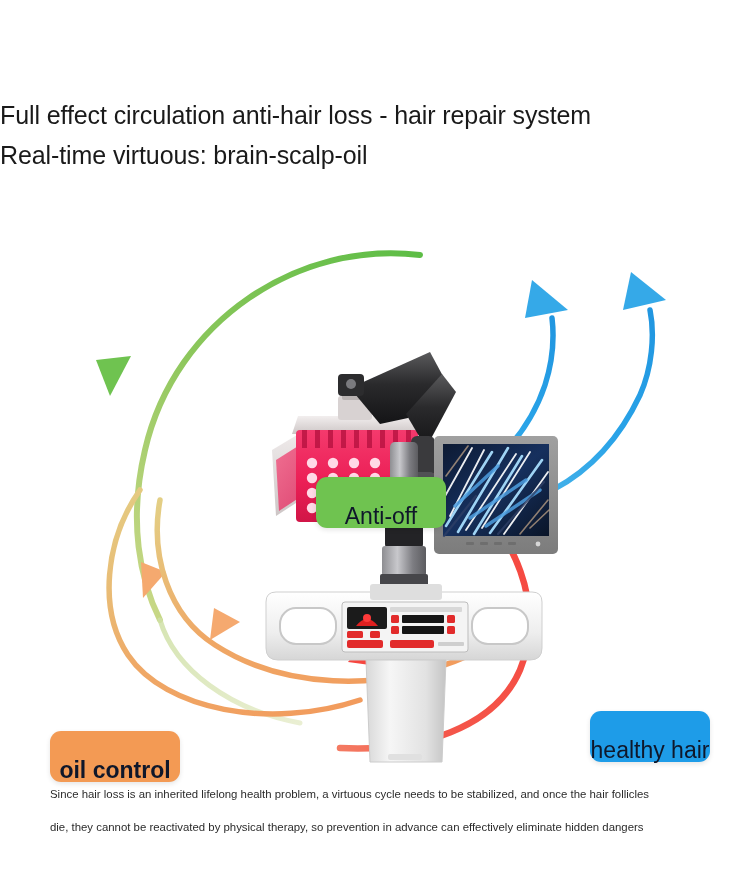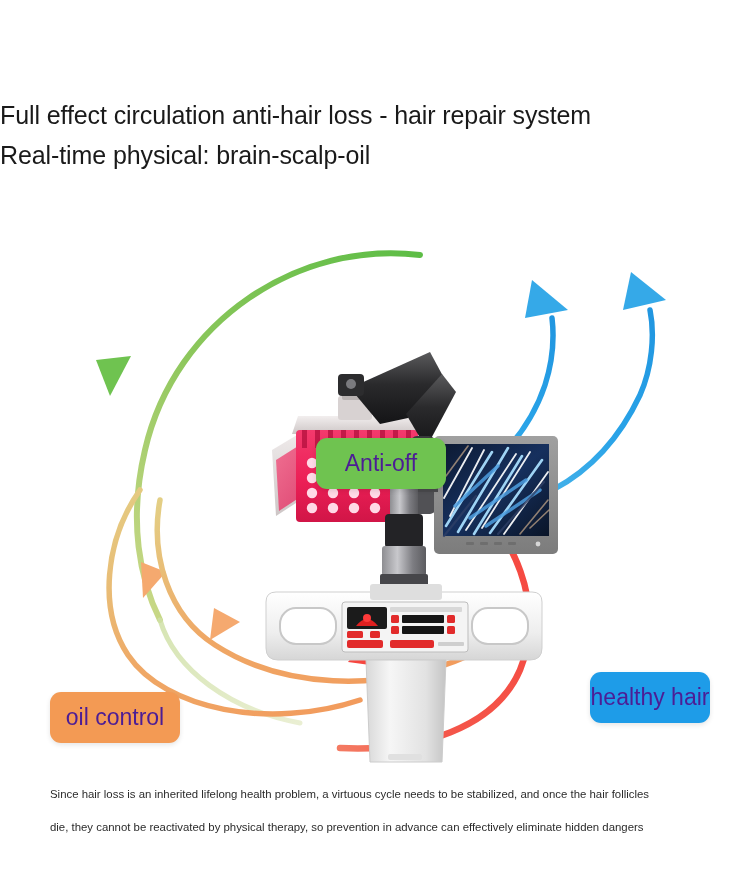--- a/index.html
+++ b/index.html
@@ -54,31 +54,32 @@
     left: 0;
     top: 0;
     width: 750px;
     height: 570px;
   }
 
   
   .badge {
     position: absolute;
     display: flex;
-    align-items: center;
+    align-items: flex-end;
     justify-content: center;
     border-radius: 11px;
-    color: #4c1d95;
+    color: #0f172a;
     font-size: 23px;
     line-height: 1;
     padding: 0 16px;
     box-sizing: border-box;
     box-shadow: 0 2px 5px rgba(0,0,0,0.10);
     white-space: nowrap;
     z-index: 7;
+    margin-top: 39px;
   }
   .badge-anti-off {
     left: 316px;
     top: 238px;
     width: 130px;
     height: 51px;
   }
   .badge-oil-control {
     left: 50px;
     top: 492px;
@@ -115,21 +116,21 @@
   }
   .caption span { display: block; margin-top: 12px; }
 </style>
 </head>
 <body>
 
 <div class="page">
 
   <div class="title-block">
     <div class="title-line-1">Full effect circulation anti-hair loss - hair repair system</div>
-    <div class="title-line-2">Real-time physical: brain-scalp-oil</div>
+    <div class="title-line-2">Real-time virtuous: brain-scalp-oil</div>
   </div>
 
   <div class="stage">
 
     <svg class="arcs" viewBox="0 0 750 570">
       <defs>
         <linearGradient id="gradGreen" x1="1" y1="0" x2="0" y2="1">
           <stop offset="0%" stop-color="#5dbd46"></stop>
           <stop offset="55%" stop-color="#8dc75c"></stop>
           <stop offset="100%" stop-color="#cdd98a"></stop>
@@ -392,21 +393,21 @@
 
         <path d="M 136 330 L 216 330 L 212 432 L 140 432 Z" fill="url(#stemWhite)" stroke="#cccccc" stroke-width="1"></path>
         <rect x="158" y="424" width="34" height="6" rx="2" fill="#e0e0e0"></rect>
       </g>
     </svg>
 
     <div class="badge badge-anti-off" style="background:#6fc350;">
       <span>Anti-off</span>
     </div>
 
-    <div class="badge badge-oil-control" style="background:#f39a54;">
+    <div class="badge badge-oil-control" style="background:#f39a54;font-weight:bold;">
       <span>oil control</span>
     </div>
 
     <div class="badge badge-healthy-hair" style="background:#1e9ce8;">
       <span>healthy hair</span>
     </div>
 
   </div>
 
   <div class="caption">

